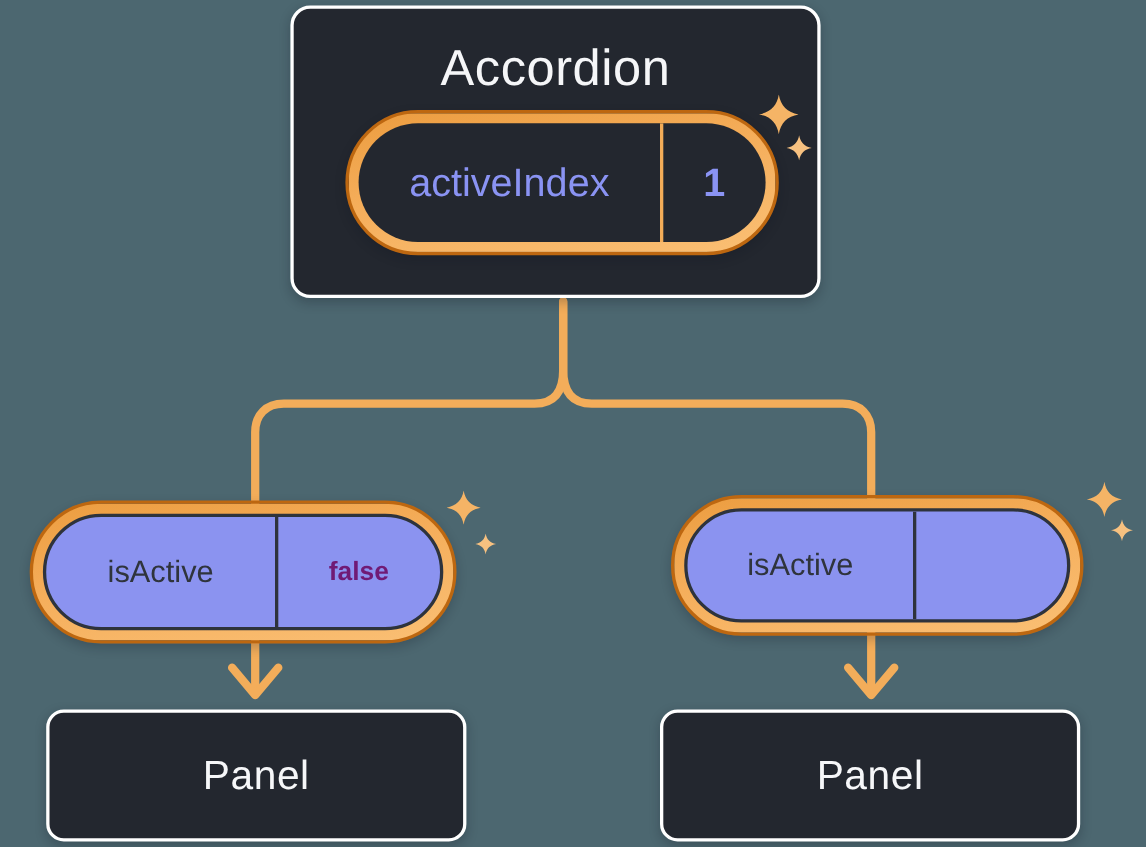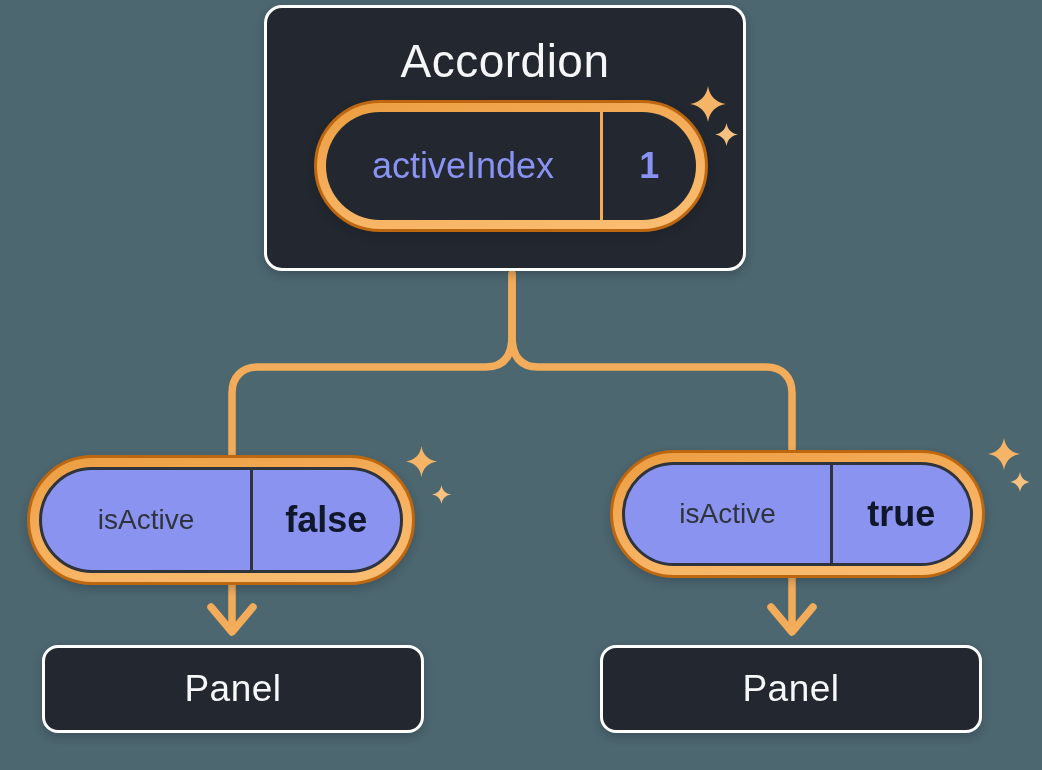--- a/index.html
+++ b/index.html
@@ -17,21 +17,21 @@
   
   .dark-node{
     position:absolute;background:#23272F;border:3px solid #FFFFFF;
     box-shadow:0 4px 10px rgba(15,20,30,.25);z-index:2;
   }
   .component-box{left:264px;top:5px;width:482px;height:266px;border-radius:18px;}
   .component-title{
     margin-top:26px;text-align:center;font-size:46px;font-weight:500;
     color:#F5F6F8;letter-spacing:.5px;
   }
-  .panel-node{width:382px;height:88px;top:645px;border-radius:16px;
+  .panel-node{width:382px;height:120px;top:645px;border-radius:16px;
     display:flex;align-items:center;justify-content:center;}
   .panel-left{left:42px;}
   .panel-right{left:600px;}
   .panel-label{font-size:37px;font-weight:500;color:#F6F7F9;letter-spacing:.5px;}
 
   
   .pill-ring{
     position:absolute;z-index:2;border-radius:999px;
     border:3.5px solid #BD6710;
     background:linear-gradient(170deg,#EC9D40 0%,#F5AE5B 45%,#FABF74 100%);
@@ -43,21 +43,21 @@
   }
   .state-pill-inner{background:#23272F;}
   .prop-pill-inner{background:#8B93F0;border:3px solid #2E333C;}
   .pill-section{display:flex;align-items:center;justify-content:center;}
   .pill-divider{width:2.5px;align-self:stretch;}
   .divider-orange{background:#F2AC58;}
   .divider-dark{background:#2E333C;}
   .state-name{font-size:36px;color:#8A93F3;}
   .state-value{font-size:36px;font-weight:700;color:#8A93F3;}
   .prop-name{font-size:28px;color:#2F343C;}
-  .prop-value{font-size:36px;font-weight:700;color:#0f172a;}
+  .prop-value{font-size:24px;font-weight:700;color:#701a75;}
 
   .state-pill{left:314px;top:100px;width:394px;height:132px;}
   .state-pill .sec-name{width:274px;}
   .state-pill .sec-value{flex:1;}
 
   .prop-pill-a{left:27px;top:455px;width:388px;height:130px;}
   .prop-pill-a .sec-name{width:208px;}
   .prop-pill-a .sec-value{flex:1;}
 
   .prop-pill-b{left:610px;top:450px;width:375px;height:128px;}
@@ -109,23 +109,20 @@
       </div>
     </div>
   </div>
 
   <div class="pill-ring prop-pill-b">
     <div class="pill-inner prop-pill-inner">
       <div class="pill-section sec-name">
         <span class="prop-name">isActive</span>
       </div>
       <div class="pill-divider divider-dark"></div>
-      <div class="pill-section sec-value">
-        <span class="prop-value">true</span>
-      </div>
     </div>
   </div>
 
   <div class="dark-node panel-node panel-left">
     <span class="panel-label">Panel</span>
   </div>
   <div class="dark-node panel-node panel-right">
     <span class="panel-label">Panel</span>
   </div>
 

